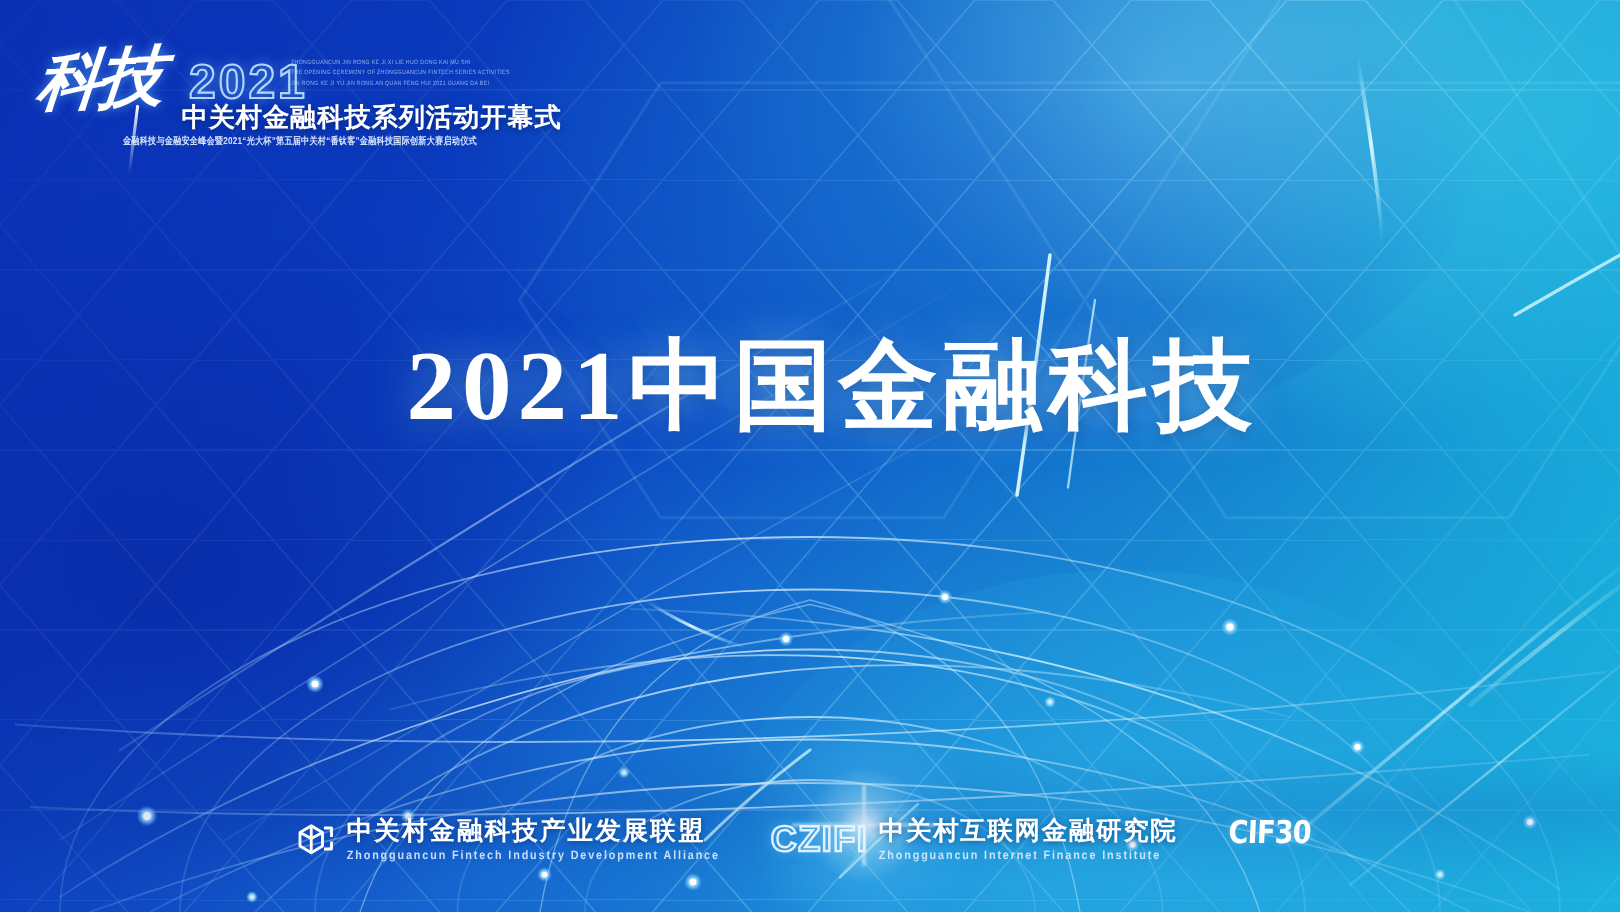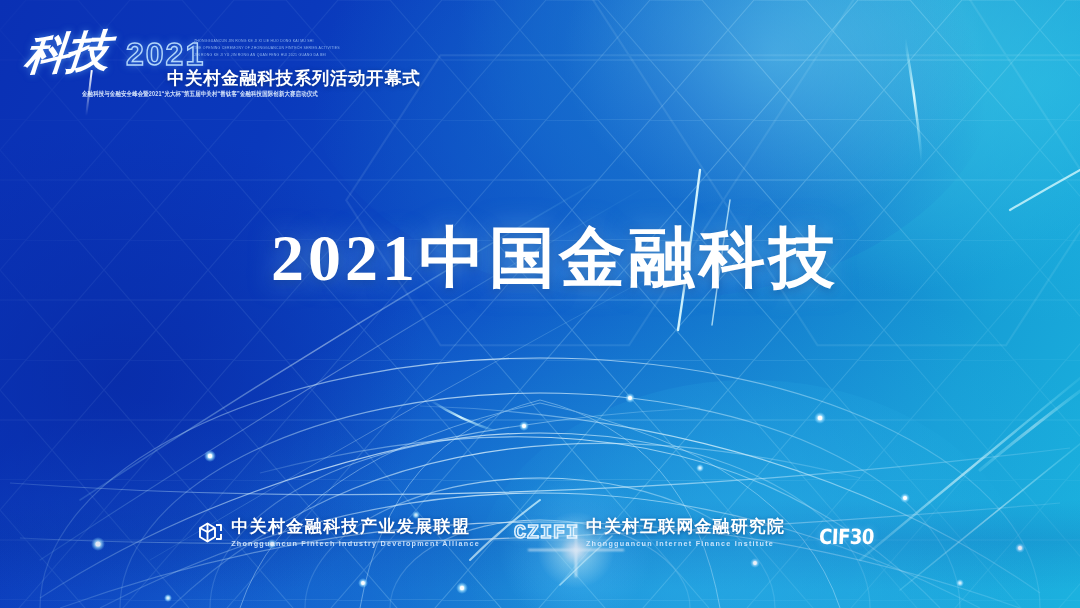--- a/index.html
+++ b/index.html
@@ -79,21 +79,21 @@
   .enblock span {
     display:block; font-size:3.5px; color:rgba(190,222,255,.72);
     letter-spacing:.22px; white-space:nowrap; overflow:hidden;
     text-transform:uppercase; transform:scaleY(1.15); transform-origin:left top;
   }
   .enblock span + span { margin-top:1.4px; }
 
   .zh-main {
     position:absolute; left:99px; top:44px;
     font-size:17.5px; font-weight:700; color:#ffffff; letter-spacing:.6px;
-    white-space:nowrap; text-shadow:0 1px 4px rgba(0,30,90,.6);margin-left:46px;
+    white-space:nowrap; text-shadow:0 1px 4px rgba(0,30,90,.6);
   }
   .zh-sub {
     position:absolute; left:60px; top:68px;
     font-size:5.4px; font-weight:700; color:rgba(228,240,255,.92);
     letter-spacing:.18px; white-space:nowrap; transform:scaleY(1.22);
     transform-origin:left top;
   }
 
   
   #main-title {
@@ -103,43 +103,43 @@
   }
   #main-title .ln {
     display:block; font-size:66px; line-height:84px; letter-spacing:4px;
     text-shadow:0 0 26px rgba(140,215,255,.55), 0 2px 10px rgba(0,40,110,.45);
     margin-left:30px;
   }
   #main-title .ln.l2 { letter-spacing:14px; text-indent:14px; }
 
   
   #sponsor-bar {
-    position:absolute; left:0; top:500px; width:1080px; height:48px;
-    display:flex; align-items:flex-end; justify-content:center; gap:34px;
+    position:absolute; left:0; top:544px; width:1080px; height:48px;
+    display:flex; align-items:flex-start; justify-content:center; gap:34px;
   }
   .sp { display:flex; align-items:center; gap:7px; }
 
   .sp-txt { display:flex; flex-direction:column; }
   .sp-zh {
     font-size:17px; font-weight:700; color:#fff; letter-spacing:1.4px;
     white-space:nowrap; line-height:19px; text-shadow:0 1px 4px rgba(0,30,90,.55);
   }
   .sp-en {
     font-size:7.2px; font-weight:700; color:rgba(222,238,255,.88);
     letter-spacing:1.25px; white-space:nowrap; line-height:10px; margin-top:2px;
     transform:scaleY(1.12); transform-origin:left top;
   }
   .sp.sp2 .sp-zh { letter-spacing:1.1px; }
   .sp.sp3 .sp-zh { font-size:13px; letter-spacing:.5px; line-height:15px; }
   .sp.sp3 .sp-en { font-size:8px; letter-spacing:.25px; }
 
   .mark-czifi {
-    font-size:20px; font-weight:700; letter-spacing:1px; color:transparent;
+    font-size:24px; font-weight:700; letter-spacing:1px; color:transparent;
     -webkit-text-stroke:1.6px rgba(232,245,255,.95);
-    text-shadow:0 0 8px rgba(120,205,255,.55); line-height:22px;font-family:Liberation Mono, monospace;
+    text-shadow:0 0 8px rgba(120,205,255,.55); line-height:22px;
   }
   .mark-cif30 {
     font-size:21px; font-weight:700; letter-spacing:-.6px; color:#ffffff;
     line-height:22px; transform:scaleX(.86) skewX(-3deg); transform-origin:left center;
     text-shadow:0 0 7px rgba(130,210,255,.5);
     font-family:"DejaVu Sans",sans-serif;
   }
 
   
   .botshade { position:absolute; left:0; top:500px; width:1080px; height:90px; pointer-events:none;

